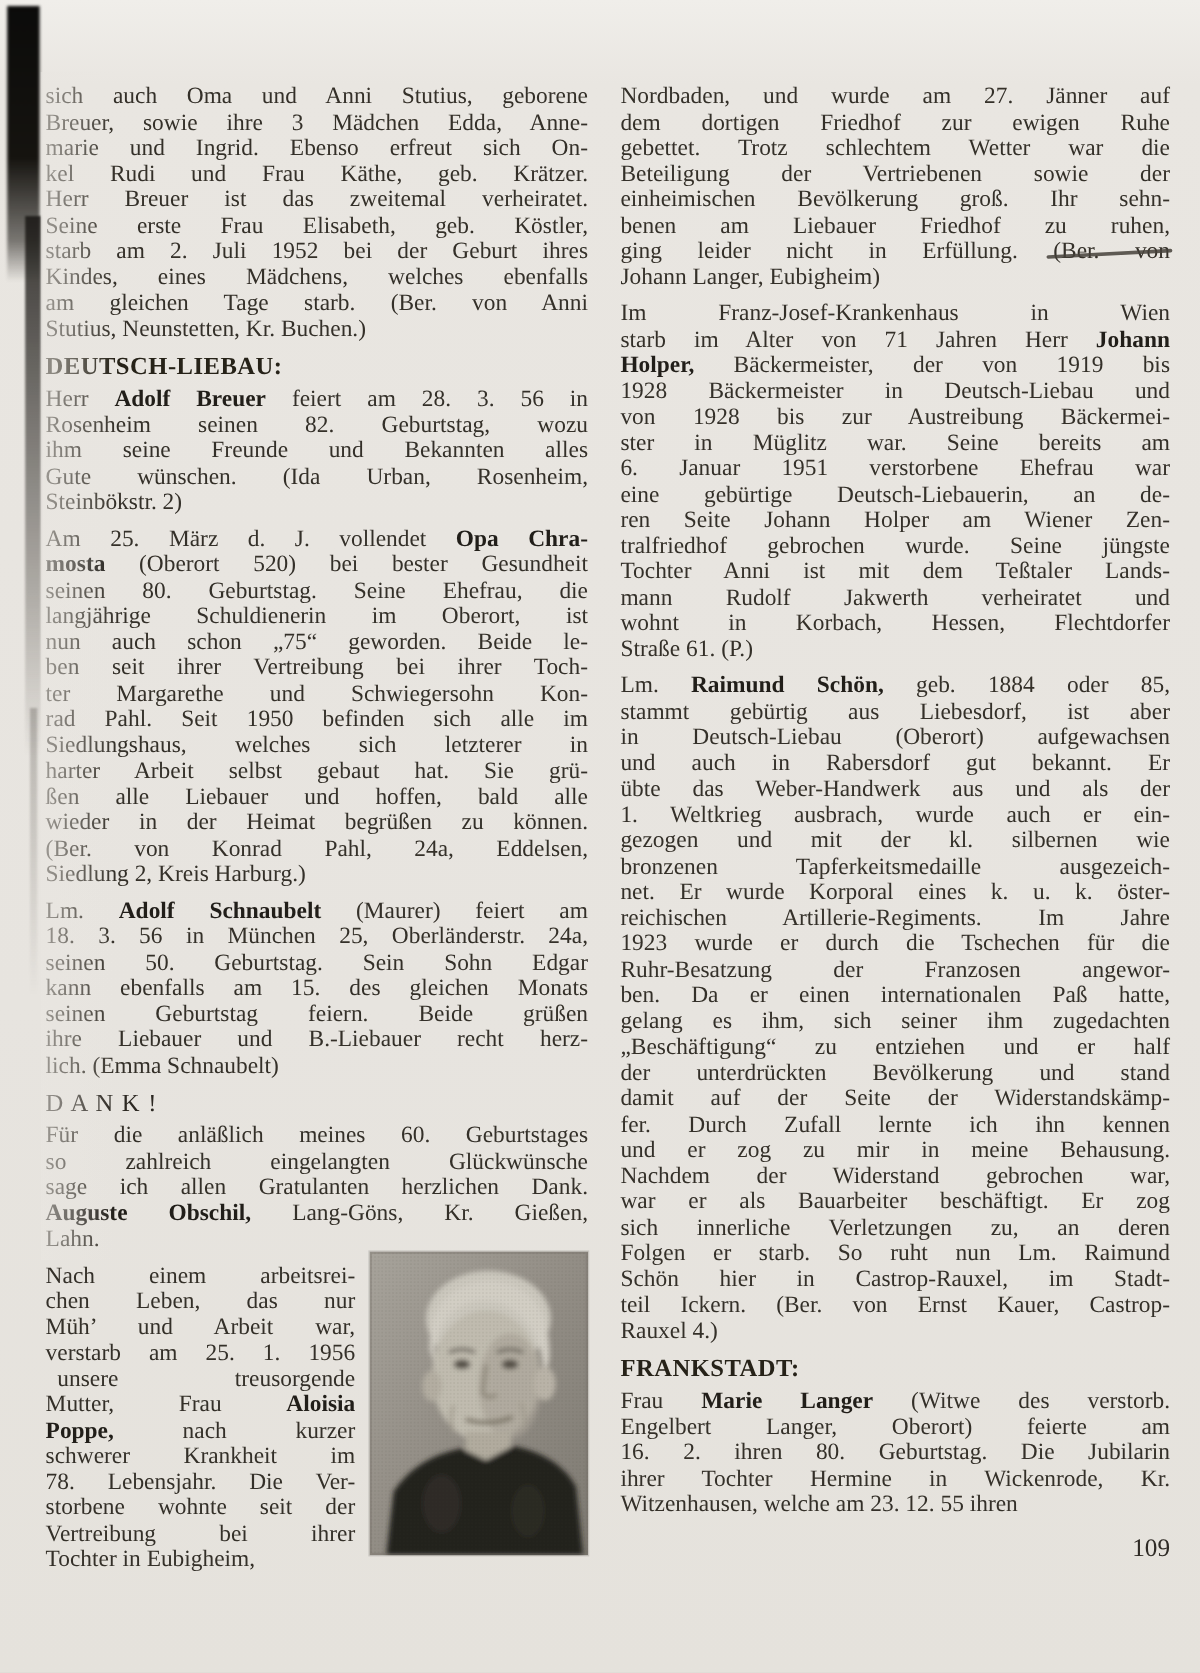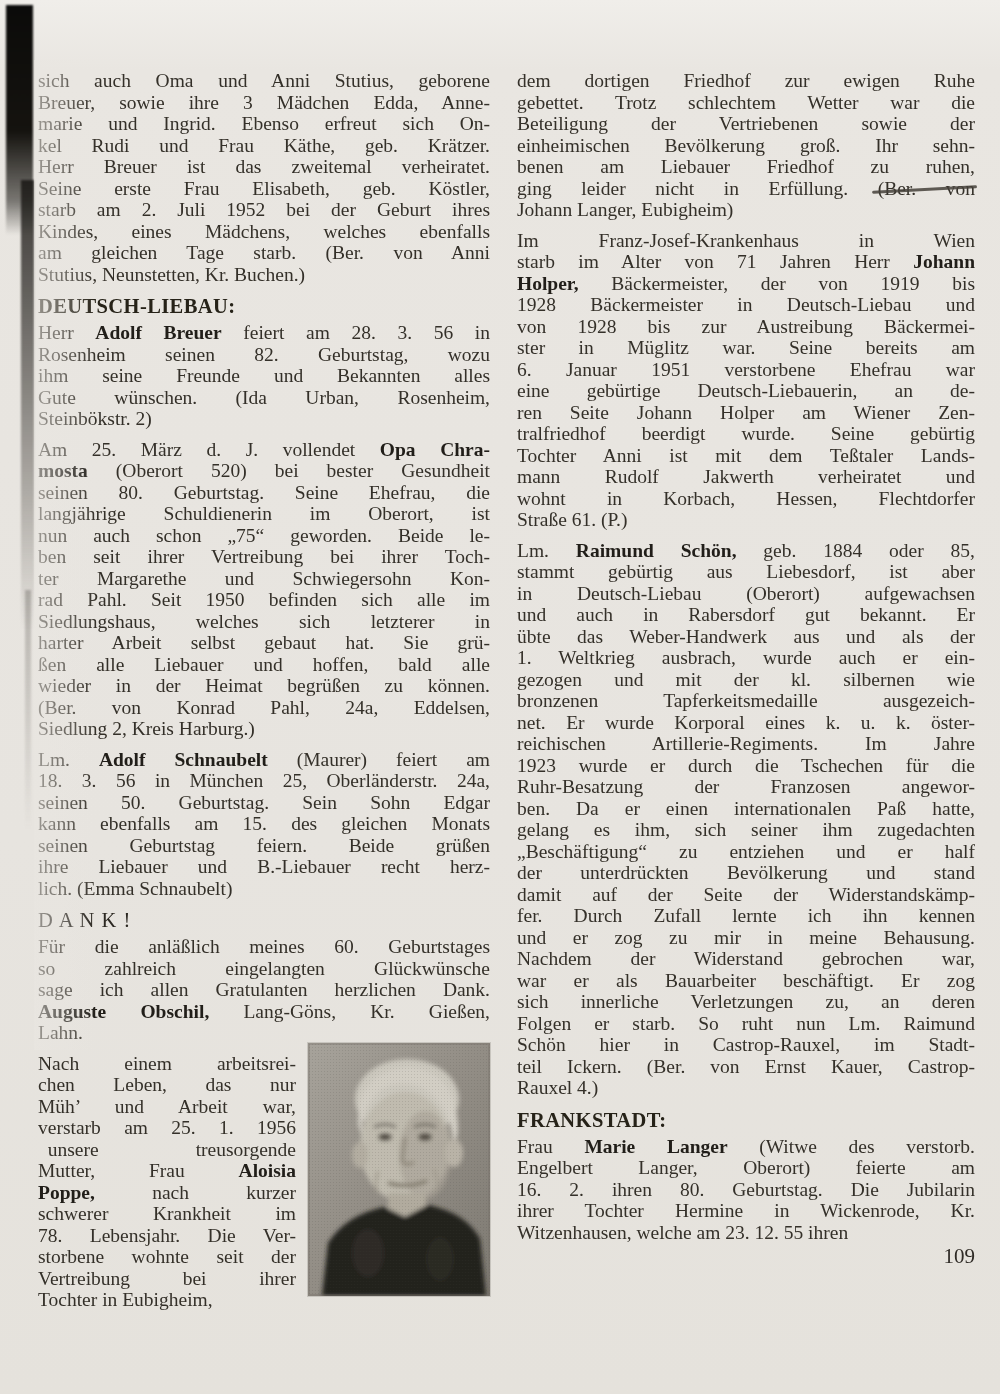--- a/index.html
+++ b/index.html
@@ -39,21 +39,21 @@
 
   .sect-heading { font-weight:bold; font-size:20.5px; line-height:24px; letter-spacing:.4px;
     margin:4px 0 4px 0; color:#262218; }
   .dank-heading { font-size:20.5px; line-height:24px; margin:4px 0 4px 0; color:#2c2822; letter-spacing:1px; }
 
   .poppe-row { display:flex; align-items:flex-start;justify-content:center; }
   .poppe-text { width:258px; }
   .photo-wrap { width:182px; height:253px; margin-top:-10px; margin-left:auto;
     box-shadow:0 0 0 1px rgba(110,106,100,.25); }
 
-  .page-num { position:absolute; top:1244px; left:517px; width:458px; text-align:right;
+  .page-num { position:absolute; top:1278px; left:517px; width:458px; text-align:right;
     font-size:21px; color:#2f2b26; }
 </style>
 </head>
 <body>
 
 <div class="page">
 
   <div class="bind-a"></div>
   <div class="bind-b"></div>
   <div class="bind-c"></div>
@@ -171,40 +171,41 @@
           </g>
           <rect width="182" height="253" fill="url(#ht)"></rect>
           <rect x="1" y="1" width="180" height="251" fill="none" stroke="#6f6b64" stroke-width="2" opacity="0.3"></rect>
         </svg>
       </div>
     </div>
   </div>
 
   <div class="col col-right">
     <div class="para">
+        <div class="ln"><span>Nordbaden, und wurde am 27. Jänner auf</span></div>
         <div class="ln"><span>dem dortigen Friedhof zur ewigen Ruhe</span></div>
         <div class="ln"><span>gebettet. Trotz schlechtem Wetter war die</span></div>
         <div class="ln"><span>Beteiligung der Vertriebenen sowie der</span></div>
         <div class="ln"><span>einheimischen Bevölkerung groß. Ihr sehn-</span></div>
         <div class="ln"><span>benen am Liebauer Friedhof zu ruhen,</span></div>
         <div class="ln"><span>ging leider nicht in Erfüllung. </span><span class="strike">(Ber. von</span></div>
         <div class="ln last"><span>Johann Langer, Eubigheim)</span></div>
       </div>
 
     <div class="para">
         <div class="ln"><span>Im Franz-Josef-Krankenhaus in Wien</span></div>
         <div class="ln"><span>starb im Alter von 71 Jahren Herr </span><span class="b">Johann</span></div>
         <div class="ln"><span class="b">Holper,</span><span> Bäckermeister, der von 1919 bis</span></div>
         <div class="ln"><span>1928 Bäckermeister in Deutsch-Liebau und</span></div>
         <div class="ln"><span>von 1928 bis zur Austreibung Bäckermei-</span></div>
         <div class="ln"><span>ster in Müglitz war. Seine bereits am</span></div>
         <div class="ln"><span>6. Januar 1951 verstorbene Ehefrau war</span></div>
         <div class="ln"><span>eine gebürtige Deutsch-Liebauerin, an de-</span></div>
         <div class="ln"><span>ren Seite Johann Holper am Wiener Zen-</span></div>
-        <div class="ln"><span>tralfriedhof beerdigt wurde. Seine gebürtig</span></div>
+        <div class="ln"><span>tralfriedhof gebrochen wurde. Seine jüngste</span></div>
         <div class="ln"><span>Tochter Anni ist mit dem Teßtaler Lands-</span></div>
         <div class="ln"><span>mann Rudolf Jakwerth verheiratet und</span></div>
         <div class="ln"><span>wohnt in Korbach, Hessen, Flechtdorfer</span></div>
         <div class="ln last"><span>Straße 61. (P.)</span></div>
       </div>
 
     <div class="para">
         <div class="ln"><span>Lm. </span><span class="b">Raimund Schön,</span><span> geb. 1884 oder 85,</span></div>
         <div class="ln"><span>stammt gebürtig aus Liebesdorf, ist aber</span></div>
         <div class="ln"><span>in Deutsch-Liebau (Oberort) aufgewachsen</span></div>

